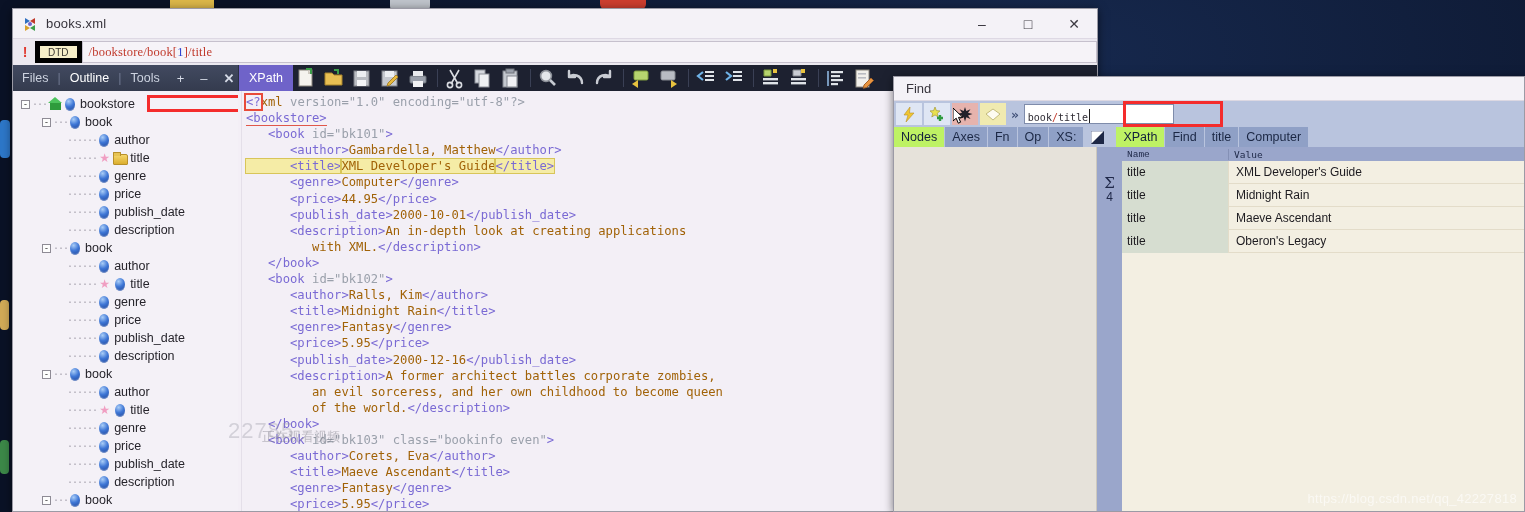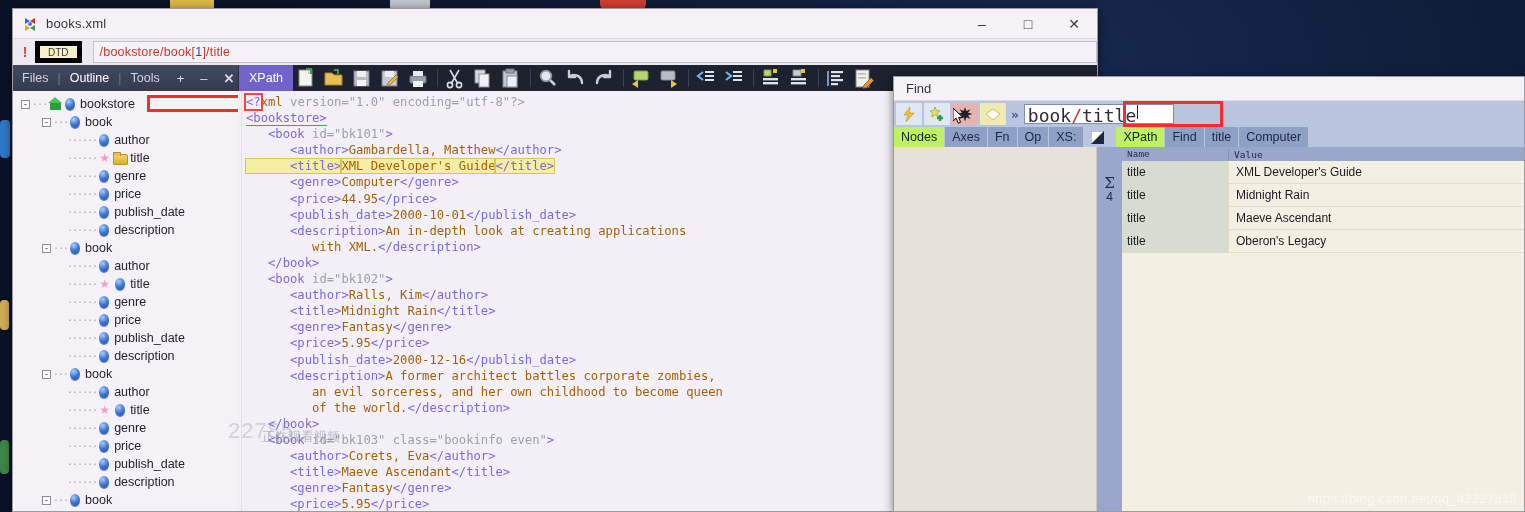--- a/index.html
+++ b/index.html
@@ -47,23 +47,23 @@
   .wbtn{ width:46px; height:30px; display:flex; align-items:center; justify-content:center;
          color:#3c3a42; font-size:14px; }
   
   #dtdbar{ height:26px; background:#ece9f0; display:flex; align-items:stretch;
            padding:2px 0 2px 2px; flex:0 0 26px;}
   #bang{ width:20px; display:flex; align-items:center; justify-content:center;
          color:#e03a2f; font-weight:bold; font-size:14px; background:#ece9f0;}
   #dtdbtn{ background:#f6efc9; border:5px solid #000000; font-size:10px;
            color:#3a3730; display:flex; align-items:center; justify-content:center;
            padding:0 8px; font-family:"Liberation Sans",sans-serif;}
-  #xpathfield{ flex:1; background:#f6f3f8; border:1px solid #c6c0cd; margin-left:11px;
+  #xpathfield{ flex:1; background:#f6f3f8; border:1px solid #c6c0cd; margin-left:0;
                display:flex; align-items:center; padding:0 6px;
-               font-family:Liberation Sans, sans-serif; font-size:12.5px;
+               font-family:Liberation Serif, serif; font-size:12.5px;
                letter-spacing:.2px; overflow:hidden; white-space:nowrap;}
   .xp-slash{color:#c0392b;} .xp-name{color:#c0392b;} .xp-idx{color:#2b3fd0;}
   
   #wbody{ flex:1; display:flex; min-height:0; }
   
   #leftpanel{ width:225px; flex:0 0 225px; display:flex; flex-direction:column; min-width:0;}
   #lefttabs{ height:26px; flex:0 0 26px; background:#3b4358;
              background:linear-gradient(#424a60,#343b4e);
              display:flex; align-items:center; color:#cdd3e0; font-size:12.5px; }
   #lefttabs .tb{ padding:0 9px; }
@@ -123,22 +123,22 @@
     background:#e8e4dc; border:1px solid #9b9aa5; display:flex; flex-direction:column;
     box-shadow:0 2px 9px rgba(0,0,0,.5);
   }
   #findtitle{ height:24px; flex:0 0 24px; background:#f4f2f7; display:flex; align-items:center;
               padding-left:12px; font-size:13px; color:#37343c; border-bottom:1px solid #dcd8e2;}
   #findtop{ height:26px; flex:0 0 26px; background:#b9c4de; display:flex; align-items:center; padding:2px 0;}
   .fico{ width:26px;height:22px;margin-left:2px;position:relative;flex:0 0 26px;
          display:flex;align-items:center;justify-content:center;font-size:13px;}
   #chev{ color:#3f4f77; font-size:13px; font-weight:bold; padding:0 5px; font-family:"DejaVu Sans Mono",monospace;}
   #findinput{ width:150px; height:20px; background:#ffffff; border:1px solid #7f8cab;
-              font-family:"DejaVu Sans Mono",monospace; font-size:18px;
-              display:flex; align-items:flex-start; padding:0 3px; color:#2f2c35;}
+              font-family:"DejaVu Sans Mono",monospace; font-size:10px;
+              display:flex; align-items:flex-end; padding:0 3px; color:#2f2c35;}
   .fi-slash{ color:#c0392b; }
   #findinput .caret{ width:1px;height:14px;background:#222;display:inline-block;margin-left:1px;}
   #findtabs{ height:20px; flex:0 0 20px; background:#b9c4de; display:flex; align-items:stretch;
              font-size:12.5px; }
   .ftab{ padding:0 7px; display:flex; align-items:center; color:#1b2744; background:#8fa0c6;
          margin-right:1px;}
   .ftab.active{ background:#bef264; color:#12203c; }
   #tri{ width:26px; display:flex; align-items:center; justify-content:center;}
   #findbody{ flex:1; display:flex; min-height:0; }
   #findleft{ width:203px; flex:0 0 203px; background:#e6e2da; border-right:1px solid #cdc8bd;}

